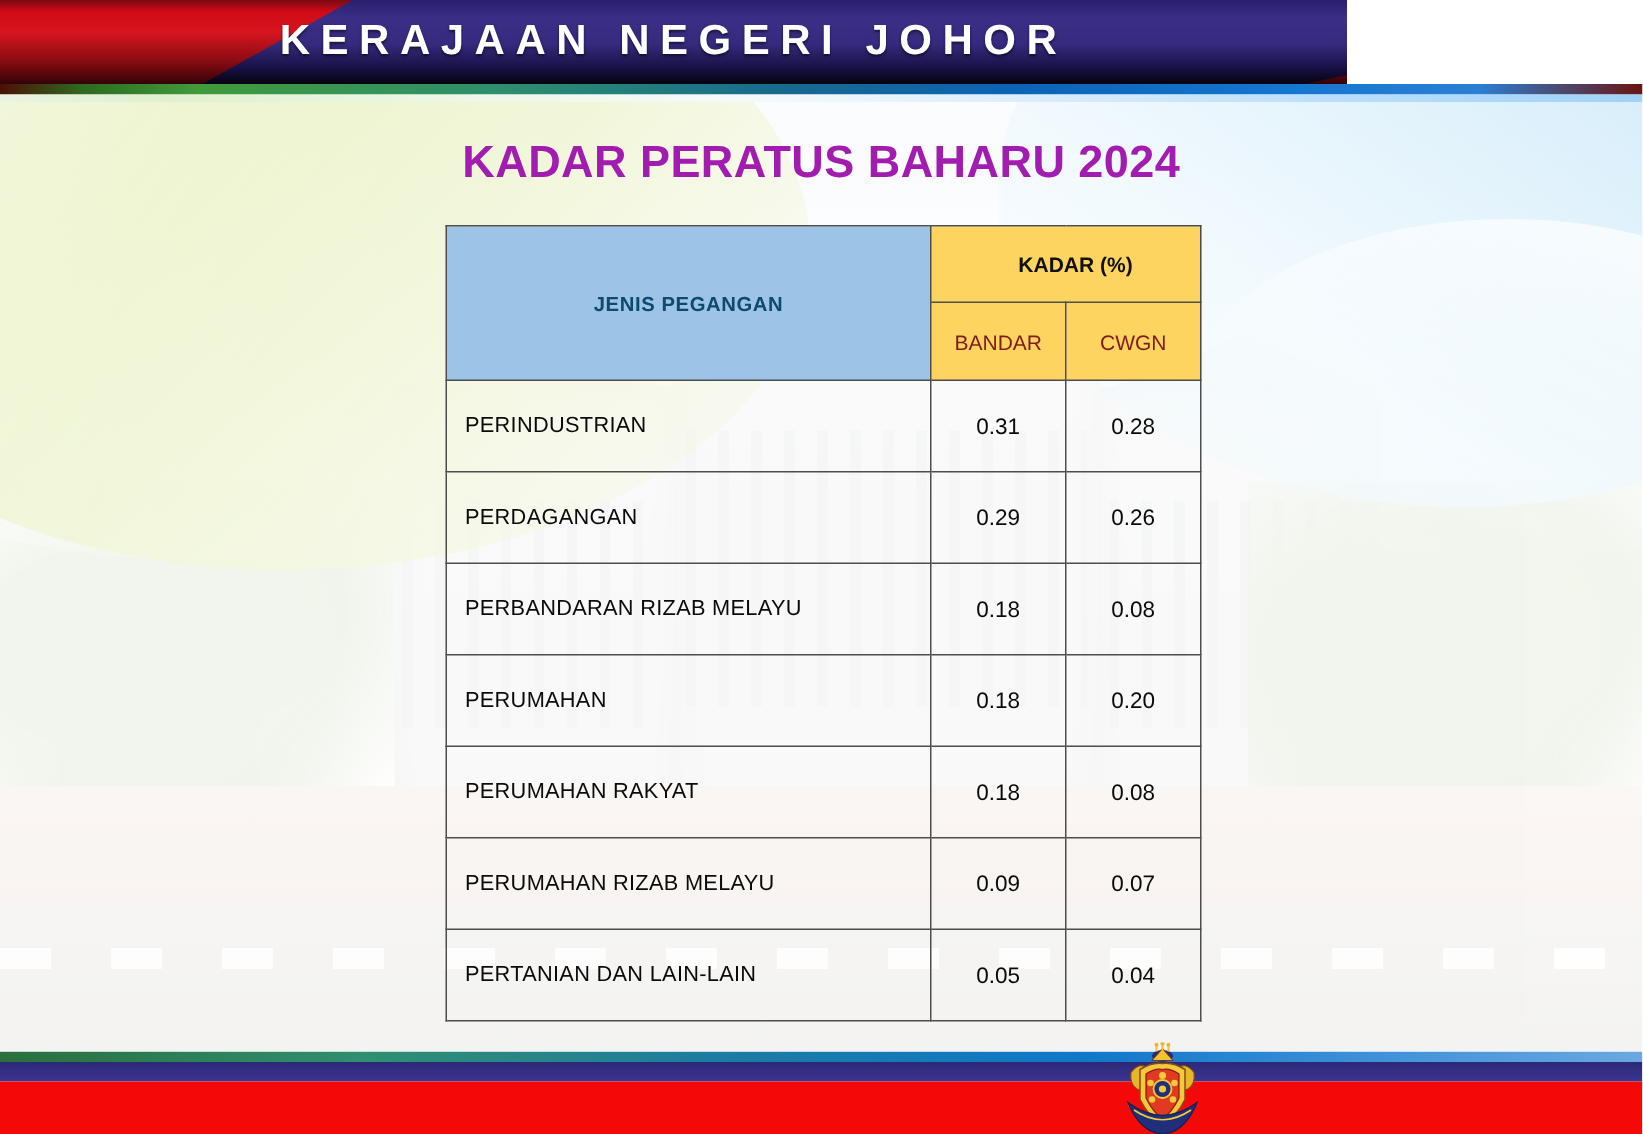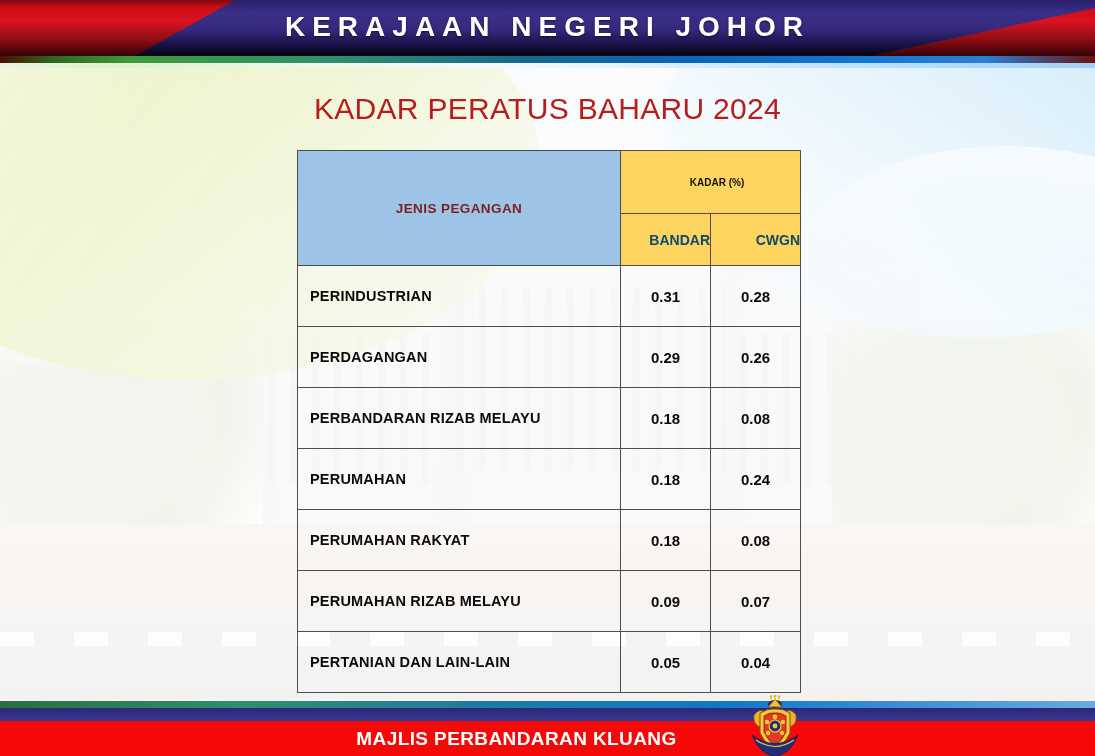--- a/index.html
+++ b/index.html
@@ -5,21 +5,21 @@
   * { margin:0; padding:0; box-sizing:border-box; }
   html,body{ width:1095px; height:756px; overflow:hidden; }
   body{
     font-family:"Liberation Sans", sans-serif;
     background:#ffffff;
     position:relative;
   }
 
   
   .banner{
-    position:absolute; left:0; top:0; width:1095px; height:56px;
+    position:absolute; left:0; top:0; width:898px; height:56px;
     overflow:hidden;
     background:linear-gradient(to bottom,#7a0a10 0%, #cf0b16 14%, #d81420 38%, #8b0c12 72%, #320308 100%);
   }
   .banner-blue{
     position:absolute; left:0; top:0; width:100%; height:100%;
     background:linear-gradient(to bottom,#2a1f6e 0%, #3a2f86 22%, #352a7e 52%, #181247 80%, #05030f 100%);
     clip-path: polygon(235px 0, 1095px 0, 1095px 8px, 870px 56px, 135px 56px);
   }
   .banner-text{
     position:absolute; left:0; top:0; width:100%; height:100%;
@@ -116,48 +116,48 @@
   }
   .swoosh-blue2{
     position:absolute; right:-120px; top:78px; width:420px; height:230px;
     border-radius:50%;
     background:linear-gradient(200deg,rgba(255,255,255,.9) 0%, rgba(255,255,255,.2) 55%, rgba(255,255,255,0) 80%);
   }
 
   
   .slide-title{
     position:absolute; left:0; top:24px; width:1095px;
-    text-align:center; font-size:30px; font-weight:normal; color:#b91c1c;
+    text-align:center; font-size:30px; font-weight:bold; color:#a21caf;
     letter-spacing:.3px;
   }
 
   
   .tbl-wrap{ position:absolute; left:297px; top:82px; width:503px; }
   table{ border-collapse:collapse; width:503px; table-layout:fixed; }
   th,td{ border:1px solid #4d4d4d; }
   col.c1{ width:323px; } col.c2{ width:90px; } col.c3{ width:90px; }
 
   th.jenis{
-    background:#9DC3E6; color:#7f1d1d; font-size:13.5px; font-weight:bold;
+    background:#9DC3E6; color:#0c4a6e; font-size:13.5px; font-weight:bold;
     height:97px; letter-spacing:.4px;
   }
   th.kadar{
-    background:#FCD45F; color:#111; font-size:10px; font-weight:bold; height:63px;padding-left:13px;
+    background:#FCD45F; color:#111; font-size:14px; font-weight:bold; height:51px;padding-left:13px;
   }
   th.sub{
-    background:#FCD45F; color:#0c4a6e; font-size:14px; font-weight:bold; height:52px;text-align:right;
+    background:#FCD45F; color:#7f1d1d; font-size:14px; font-weight:normal; height:52px;
   }
 
   tbody td{ height:61px; background:transparent; }
   td.name{
-    text-align:left; padding-left:12px; font-size:14.5px; font-weight:bold;
+    text-align:left; padding-left:12px; font-size:14.5px; font-weight:normal;
     color:#0b0b0b; letter-spacing:.2px;
   }
   td.val{
-    text-align:center; font-size:15px; font-weight:bold; color:#0b0b0b;
+    text-align:center; font-size:15px; font-weight:normal; color:#0b0b0b;
   }
 
   
   .foot{ position:absolute; left:0; top:701px; width:1095px; height:55px; overflow:hidden; }
   .foot-grad{
     position:absolute; left:0; top:0; width:100%; height:7px;
     background:linear-gradient(to right,#2a6f3e 0%, #2f8f6f 22%, #1c7ba4 45%, #1077c9 66%, #3f92d8 84%, #6aa8e0 100%);
   }
   .foot-blue{
     position:absolute; left:0; top:7px; width:100%; height:13px;
@@ -242,21 +242,21 @@
           <td class="val">0.26</td>
         </tr>
         <tr>
           <td class="name">PERBANDARAN RIZAB MELAYU</td>
           <td class="val">0.18</td>
           <td class="val">0.08</td>
         </tr>
         <tr>
           <td class="name">PERUMAHAN</td>
           <td class="val">0.18</td>
-          <td class="val">0.24</td>
+          <td class="val">0.20</td>
         </tr>
         <tr>
           <td class="name">PERUMAHAN RAKYAT</td>
           <td class="val">0.18</td>
           <td class="val">0.08</td>
         </tr>
         <tr>
           <td class="name">PERUMAHAN RIZAB MELAYU</td>
           <td class="val">0.09</td>
           <td class="val">0.07</td>
@@ -268,21 +268,20 @@
         </tr>
       </tbody>
     </table>
   </div>
 </div>
 
 <div class="foot">
   <div class="foot-grad"></div>
   <div class="foot-blue"></div>
   <div class="foot-red"></div>
-  <div class="foot-text">MAJLIS PERBANDARAN KLUANG</div>
 </div>
 
 <svg class="crest" viewBox="0 0 62 61">
   <ellipse cx="31" cy="9" rx="7" ry="4" fill="#2b2878"></ellipse>
   <path d="M24 12 L31 4 L38 12 Z" fill="#f2c230" stroke="#7a3a10" stroke-width=".7"></path>
   <path d="M27 6 l0 -4 M31 5 l0 -5 M35 6 l0 -4" stroke="#f2c230" stroke-width="1.4"></path>
   <circle cx="27" cy="1.5" r="1.3" fill="#e8b62a"></circle>
   <circle cx="31" cy="0.8" r="1.4" fill="#e8b62a"></circle>
   <circle cx="35" cy="1.5" r="1.3" fill="#e8b62a"></circle>
   <path d="M10 20 q6 -8 12 -2 q3 4 1 9 q-4 6 -9 4 q-5 -3 -4 -11 Z" fill="#e8b62a" stroke="#8a4a12" stroke-width=".7"></path>

